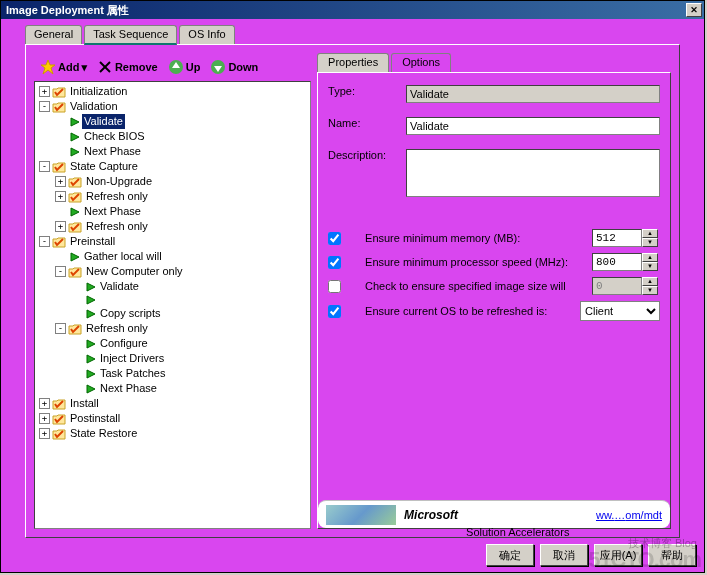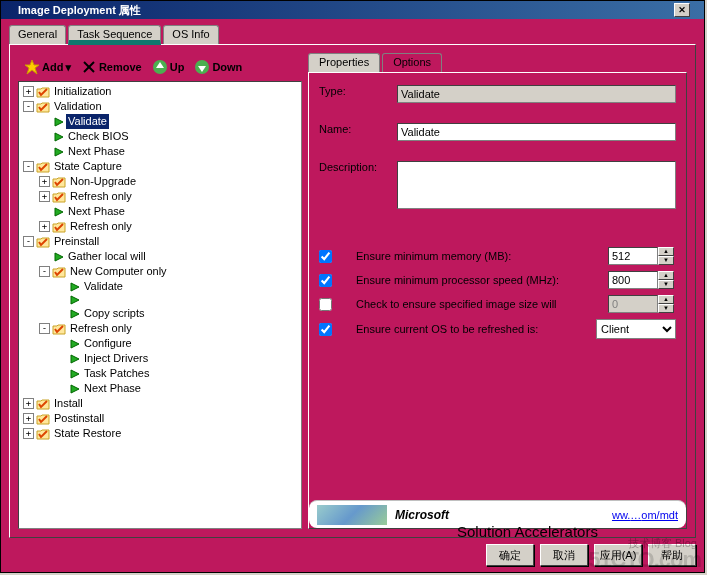--- a/index.html
+++ b/index.html
@@ -1,24 +1,24 @@
 <!DOCTYPE html>
 <html><head>
 <meta charset="utf-8">
 <style>
 * { box-sizing: border-box; margin: 0; padding: 0; font-family: Tahoma, "MS Sans Serif", sans-serif; font-size: 11px; }
 body { background: #d4d0c8; width: 707px; height: 575px; overflow: hidden; position: relative; }
 .window { border: 1px solid #000; width: 705px; height: 573px; position: relative; }
-.titlebar { background: linear-gradient(to right, #0a246a, #3a6ea5); color: #fff; height: 18px; display: flex; align-items: center; padding: 0 14px; font-weight: bold; }
+.titlebar { background: linear-gradient(to right, #0a246a, #3a6ea5); color: #fff; height: 18px; display: flex; align-items: center; padding: 0 2px; font-weight: bold; }
 .titlebar .title { flex: 1; padding-left: 3px; }
 .titlebar .close { width: 16px; height: 14px; background: #d4d0c8; border: 1px solid #fff; border-right-color: #404040; border-bottom-color: #404040; color: #000; font-size: 9px; text-align: center; line-height: 12px; font-weight: bold; font-family: Arial; }
-.content { position: absolute; top: 18px; left: 0; right: 0; bottom: 0; background: #be185d; padding: 6px 8px; }
+.content { position: absolute; top: 18px; left: 0; right: 0; bottom: 0; background: #d946ef; padding: 6px 24px; }
 .tabs-outer { display: flex; height: 20px; }
 .tab { background: #d4d0c8; border: 1px solid #808080; border-bottom: none; padding: 2px 8px; margin-right: 2px; border-top-left-radius: 3px; border-top-right-radius: 3px; cursor: default; }
-.tab.active { background: #d4d0c8; border-bottom: 5px solid #0f766e; position: relative; z-index: 2; }
+.tab.active { background: #d4d0c8; border-bottom: 2px solid #0f766e; position: relative; z-index: 2; }
 .tab-panel { border: 1px solid #fff; border-right-color: #404040; border-bottom-color: #404040; height: 494px; position: relative; padding: 8px; margin-top: -1px; }
 .main-layout { display: flex; height: 100%; gap: 6px; }
 .left-pane { width: 284px; display: flex; flex-direction: column; }
 .toolbar { display: flex; align-items: center; gap: 2px; padding: 4px 2px; }
 .tb-btn { display: flex; align-items: center; gap: 2px; padding: 2px 4px; cursor: pointer; font-weight: bold; }
 .tb-icon { width: 16px; height: 16px; display: inline-block; }
 .star-icon svg, .x-icon svg, .up-icon svg, .down-icon svg { width: 16px; height: 16px; }
 .tree-container { flex: 1; background: #fff; border: 1px solid #808080; border-top-color: #404040; border-left-color: #404040; overflow: auto; padding: 2px; }
 .tree ul { list-style: none; padding-left: 16px; }
 .tree > ul { padding-left: 2px; }
@@ -28,37 +28,37 @@
 .folder-icon { width: 14px; height: 12px; display: inline-block; }
 .folder-icon svg, .arrow-icon svg { width: 14px; height: 12px; }
 .arrow-icon { width: 12px; height: 12px; display: inline-block; }
 .node-text { padding: 0 2px; }
 .node-text.selected { background: #0a246a; color: #fff; }
 .right-pane { flex: 1; display: flex; flex-direction: column; }
 .right-tabs { display: flex; height: 20px; }
 .rtab { border: 1px solid #808080; border-bottom: none; padding: 2px 10px; margin-right: 2px; border-top-left-radius: 3px; border-top-right-radius: 3px; }
 .rtab.active { background: #d4d0c8; }
 .right-panel { border: 1px solid #fff; border-right-color: #404040; border-bottom-color: #404040; flex: 1; padding: 12px 10px; margin-top: -1px; position: relative; }
-.form-row { display: flex; align-items: flex-start; margin-bottom: 20px; }
+.form-row { display: flex; align-items: flex-start; margin-bottom: 14px; }
 .form-label { width: 78px; }
 .form-input { flex: 1; background: #fff; border: 1px solid #808080; border-top-color: #404040; border-left-color: #404040; padding: 1px 3px; height: 18px; font-family: inherit; font-size: 11px; }
 .form-input.ro { background: #d4d0c8; }
 textarea.form-input { height: 48px; resize: none; }
 .check-row { display: flex; align-items: center; margin-bottom: 6px; gap: 24px; }
 .check-row input[type=checkbox] { width: 13px; height: 13px; }
 .check-label { flex: 1; white-space: nowrap; overflow: hidden; }
 .spin-wrap { display: flex; width: 68px; }
-.spin-input { width: 50px; background: #fff; border: 1px solid #808080; border-top-color: #404040; border-left-color: #404040; padding: 1px 3px; height: 18px; font-family: Liberation Sans, sans-serif; font-size: 11px; }
+.spin-input { width: 50px; background: #fff; border: 1px solid #808080; border-top-color: #404040; border-left-color: #404040; padding: 1px 3px; height: 18px; font-family: Liberation Mono, monospace; font-size: 11px; }
 .spin-input.disabled { background: #d4d0c8; color: #808080; }
 .spin-btns { display: flex; flex-direction: column; width: 16px; }
 .spin-btn { height: 9px; background: #d4d0c8; border: 1px solid #fff; border-right-color: #404040; border-bottom-color: #404040; font-size: 6px; text-align: center; line-height: 7px; }
 select.combo { width: 80px; height: 20px; font-family: inherit; font-size: 11px; background: #fff; border: 1px solid #808080; }
 .footer-strip { position: absolute; bottom: 0; left: 0; right: 0; height: 28px; background: #fff; display: flex; align-items: center; padding: 0 8px; gap: 8px; border-top: 1px solid #c0c0c0; border-radius: 8px; }
 .ms-logo { font-style: italic; font-weight: bold; font-family: "Segoe UI", Arial; font-size: 12px; }
-.sol-acc { font-size: 15px; margin-top: 34px; }
+.sol-acc { font-size: 11px; margin-top: 34px; }
 .link { color: #0000ee; margin-left: auto; text-decoration: underline; }
 .dialog-buttons { position: absolute; bottom: 6px; right: 8px; display: flex; gap: 6px; }
 .dlg-btn { width: 48px; height: 22px; background: #d4d0c8; border: 1px solid #404040; border-top-color: #fff; border-left-color: #fff; box-shadow: 1px 1px 0 #000; cursor: pointer; font-family: inherit; }
 .watermark { position: absolute; right: 6px; bottom: 2px; font-size: 22px; font-weight: 900; color: rgba(0,0,0,0.15); font-family: Arial; letter-spacing: -1px; pointer-events: none; }
 .watermark-sub { position: absolute; right: 10px; bottom: 24px; font-size: 10px; color: rgba(0,0,0,0.3); pointer-events: none; }
 </style>
 </head>
 <body>
 
 <div class="window">

